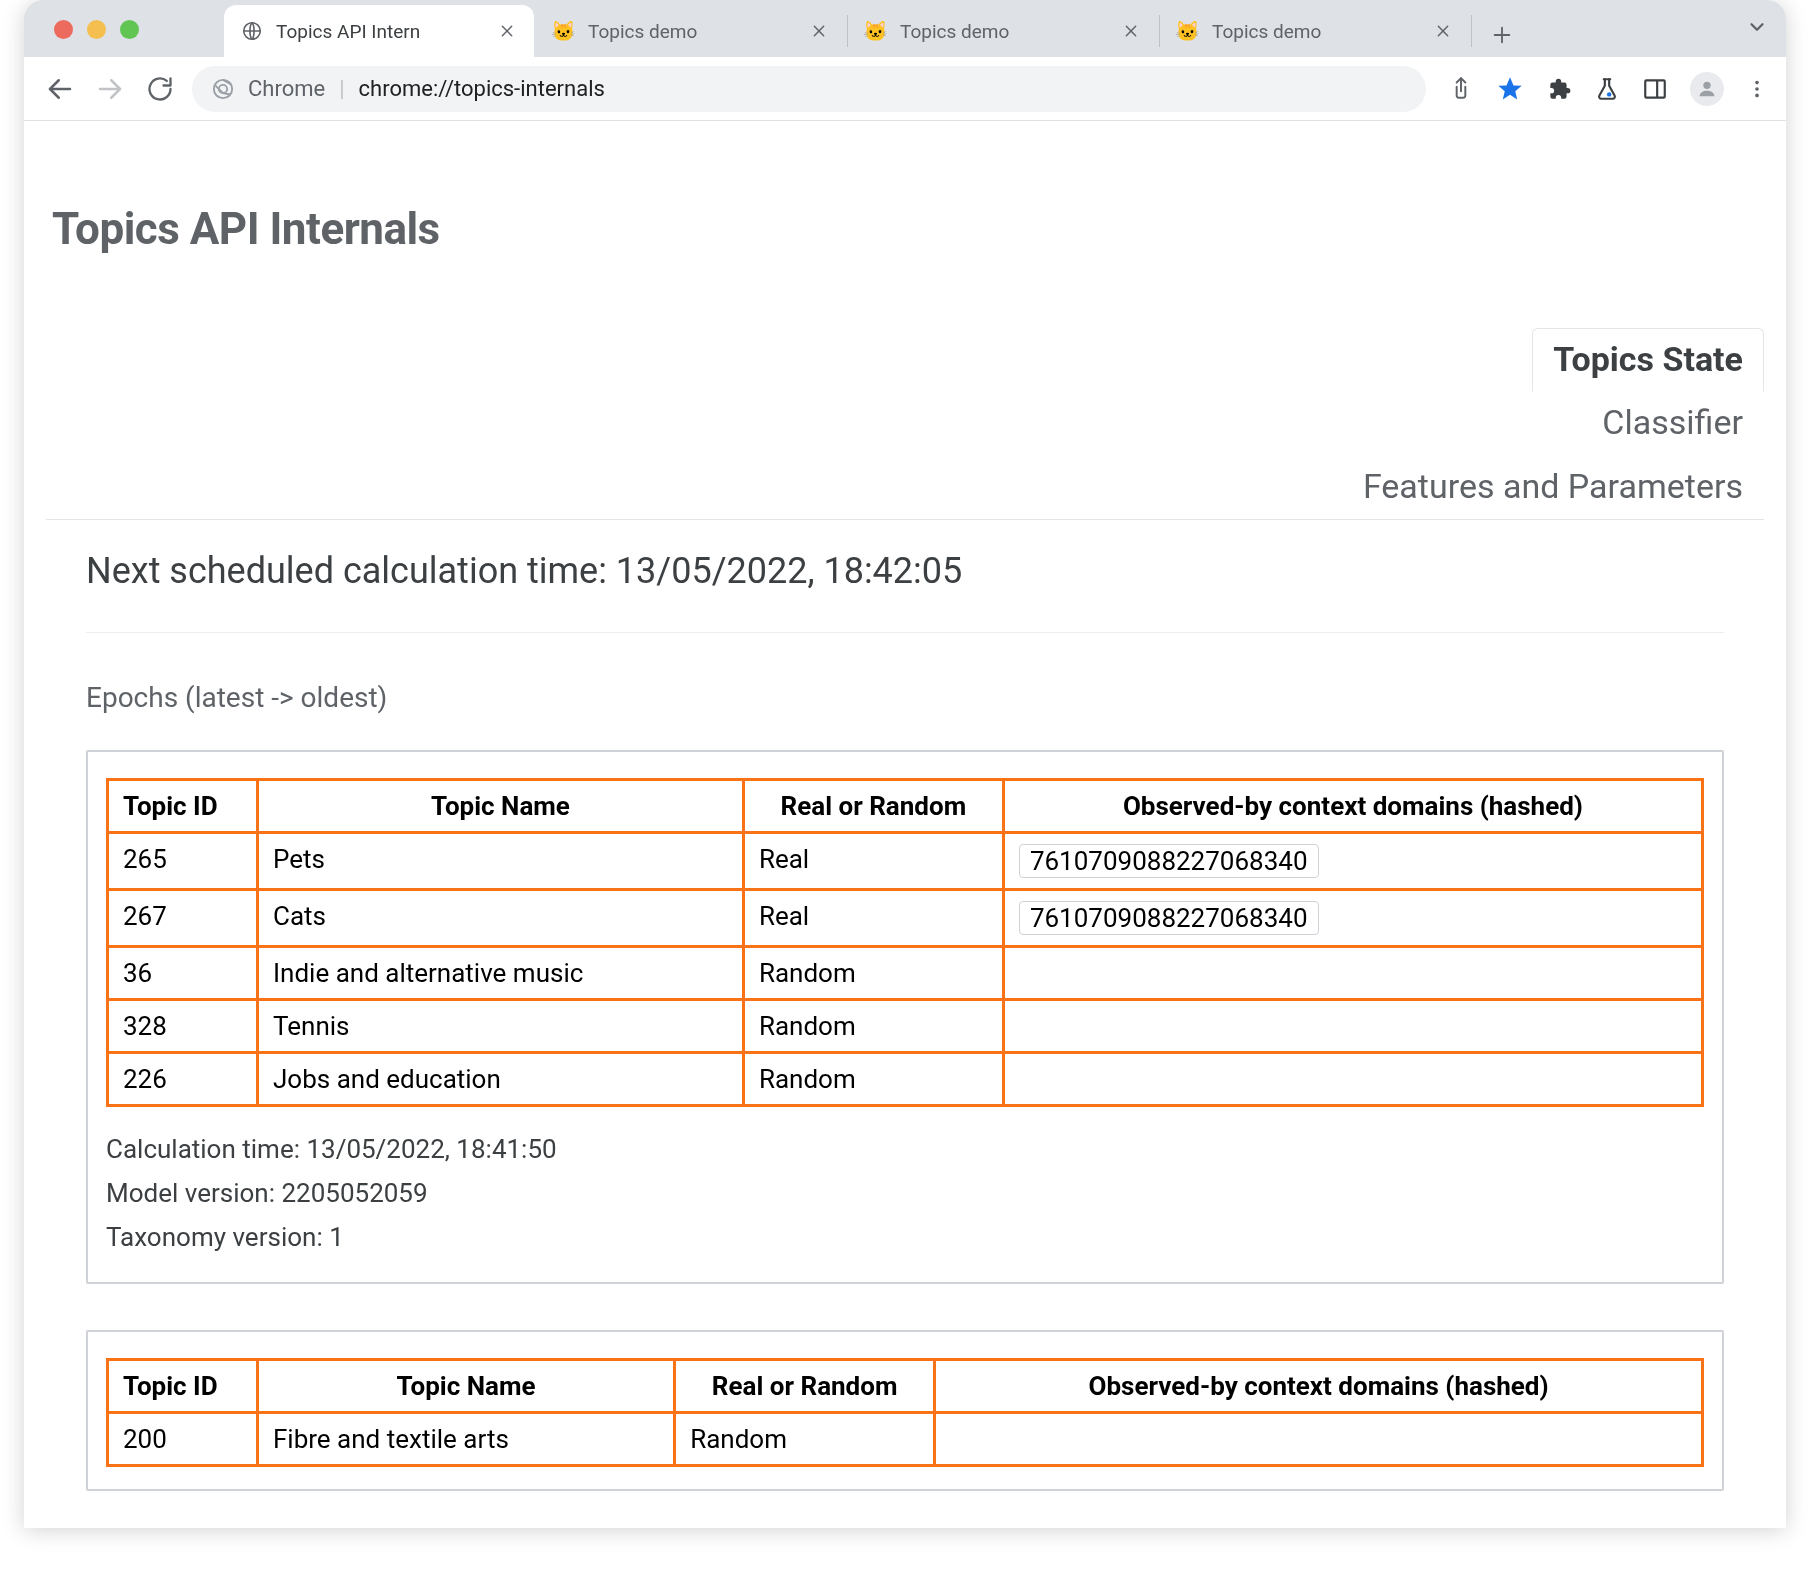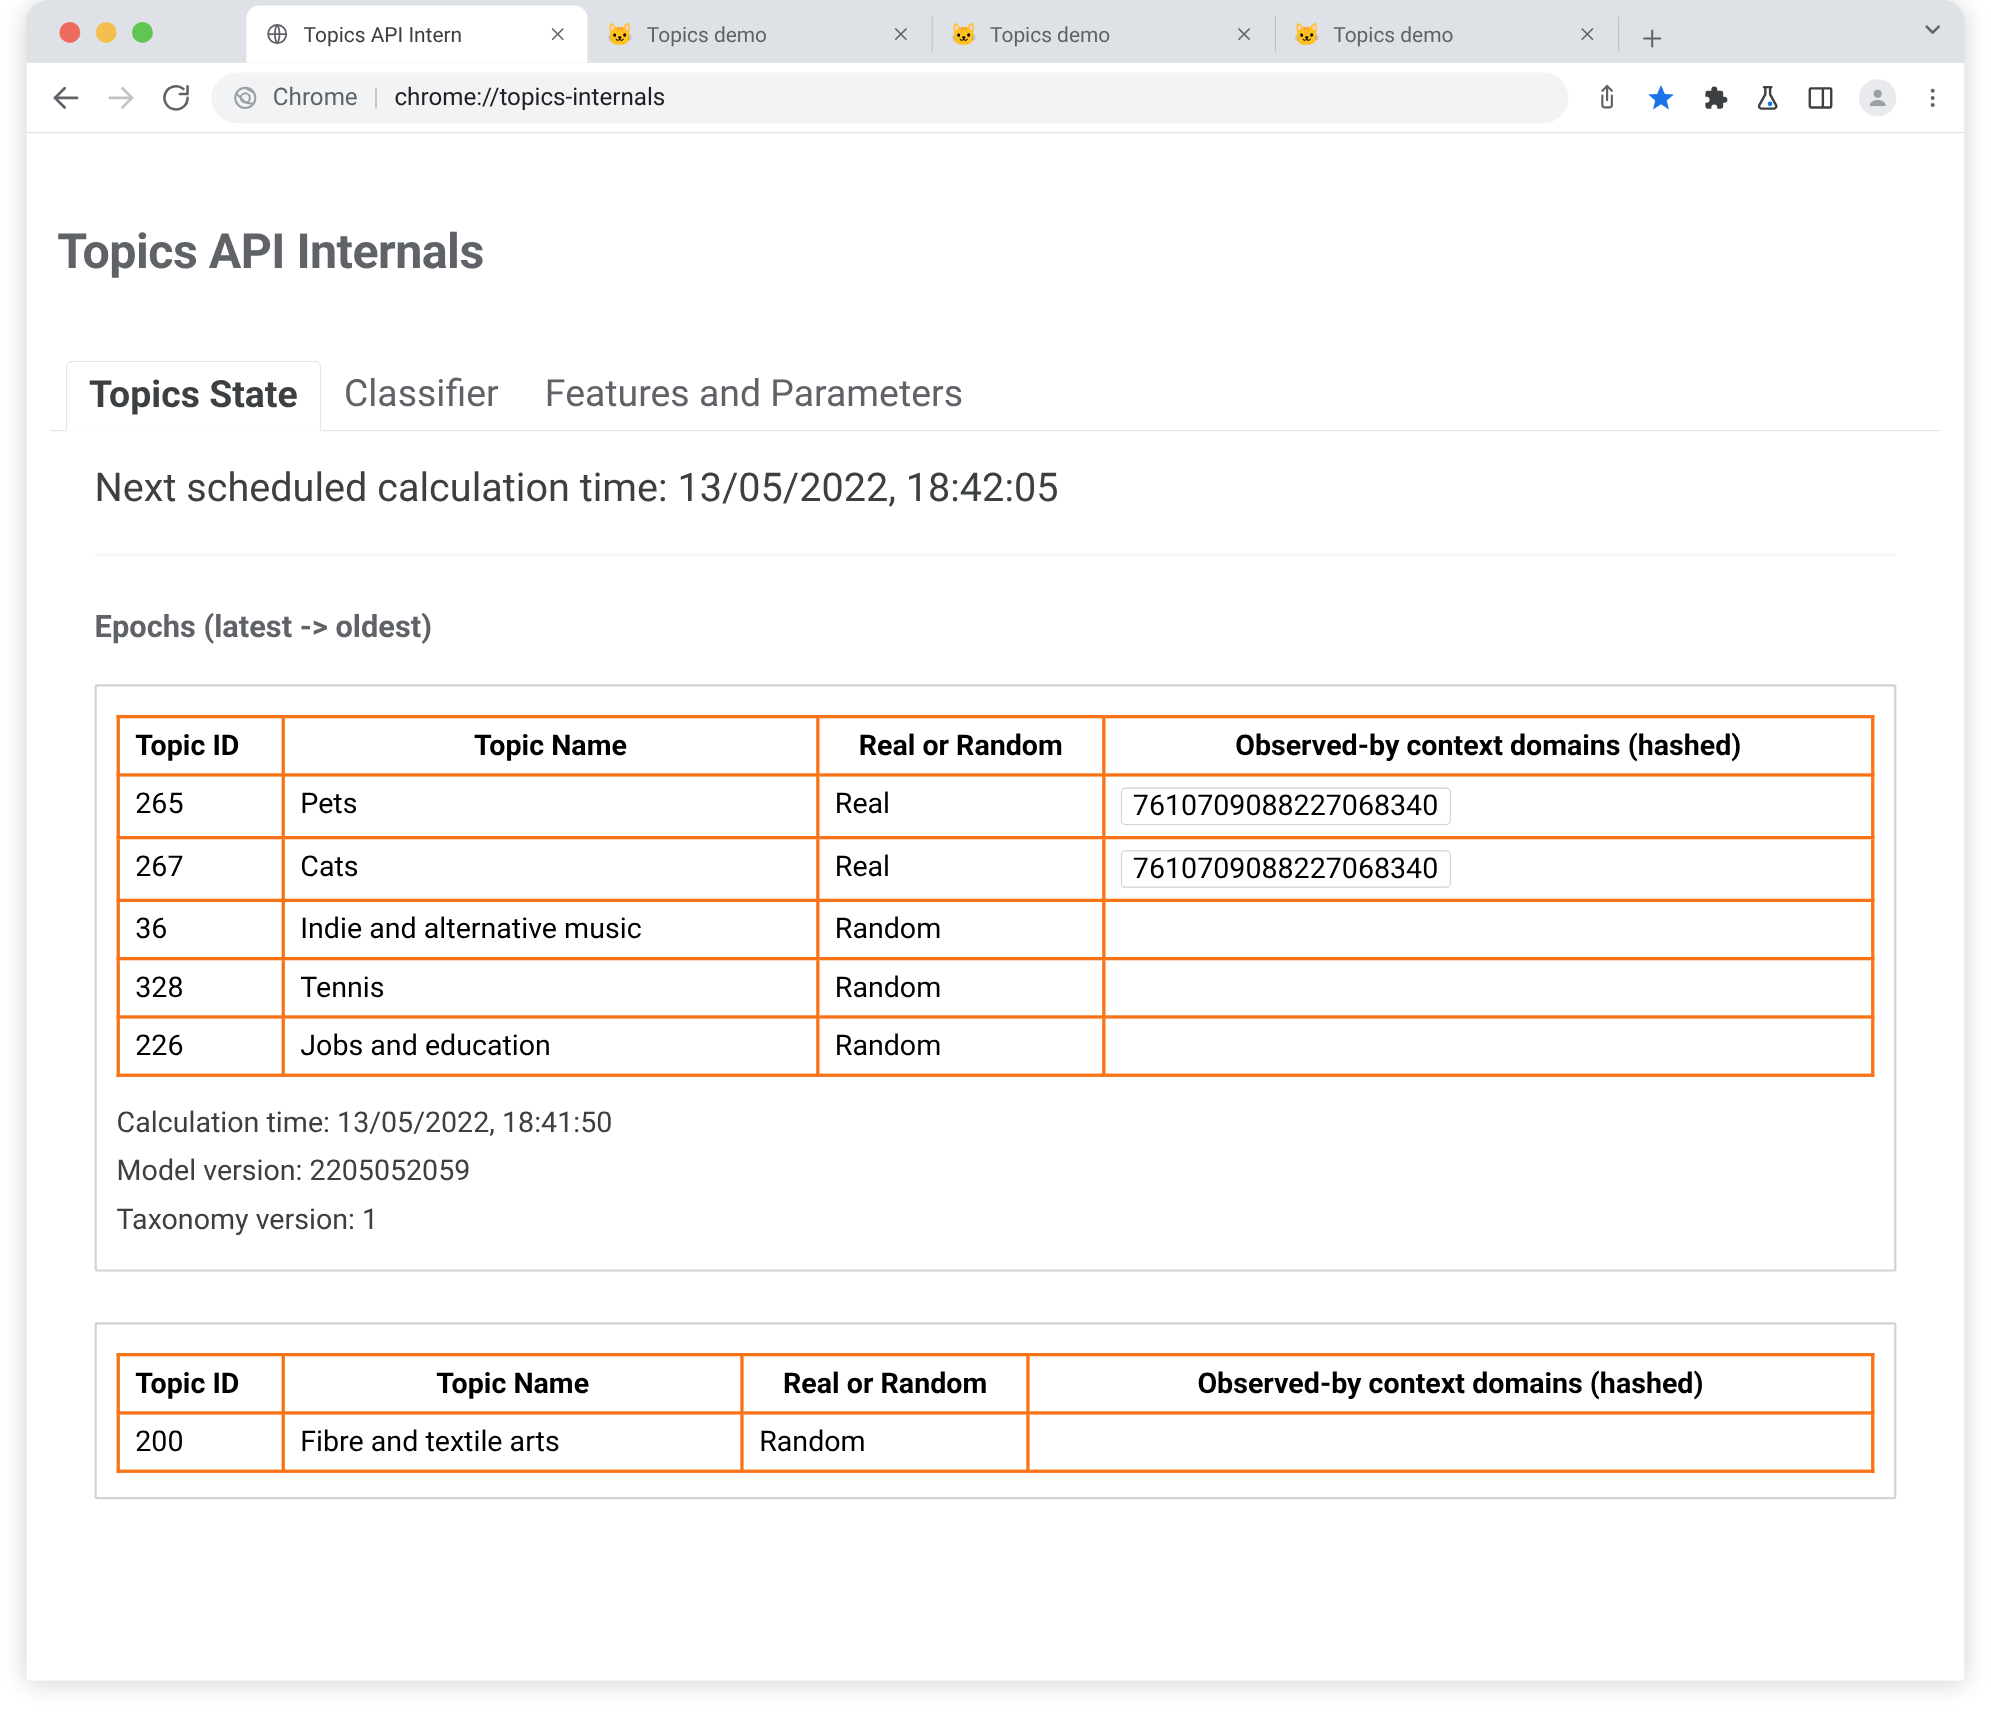--- a/index.html
+++ b/index.html
@@ -71,34 +71,34 @@
     .avatar{width:34px;height:34px;border-radius:50%;background:#e8eaed;display:flex;align-items:center;justify-content:center;color:#5f6368}
 
     
     .page{flex:1;overflow:hidden;background:#fff;padding:0 22px}
     h1{
       font-size:44px;color:#5f6368;font-weight:700;margin:82px 0 72px 6px;letter-spacing:-0.5px;
     }
 
     
     .ptabs{
-      display:flex;align-items:flex-end;border-bottom:1px solid #e3e5e8;margin-bottom:28px;padding-left:14px;
+      display:flex;align-items:flex-end;border-bottom:1px solid #e3e5e8;margin-bottom:28px;padding-left:14px;flex-direction:column;
     }
     .ptab{
       font-size:34px;color:#5f6368;padding:10px 20px 12px;border:1px solid transparent;cursor:pointer;
     }
     .ptab.active{
       color:#3c4043;font-weight:700;border:1px solid #e3e5e8;border-bottom:1px solid #fff;
       background:#fff;border-radius:6px 6px 0 0;position:relative;top:1px;
     }
 
     .section{padding:0 40px}
     .next{font-size:36px;color:#3c4043;margin:30px 0 40px}
     .divider{height:1px;background:#eceef1;margin-bottom:48px}
-    .epochs-h{font-size:28px;color:#5f6368;font-weight:700;margin-bottom:36px}
+    .epochs-h{font-size:28px;color:#5f6368;font-weight:400;margin-bottom:36px}
 
     .epoch-box{
       border:2px solid #cfd2d7;border-radius:2px;padding:26px 18px 22px;margin-bottom:46px;
     }
     table{width:100%;border-collapse:collapse;font-size:26px}
     th,td{border:3px solid #f97316;padding:10px 14px;text-align:left;vertical-align:top}
     th{font-weight:700}
     .hash{
       display:inline-block;border:1px solid #cfd2d7;border-radius:4px;padding:1px 10px;font-size:26px;
     }

